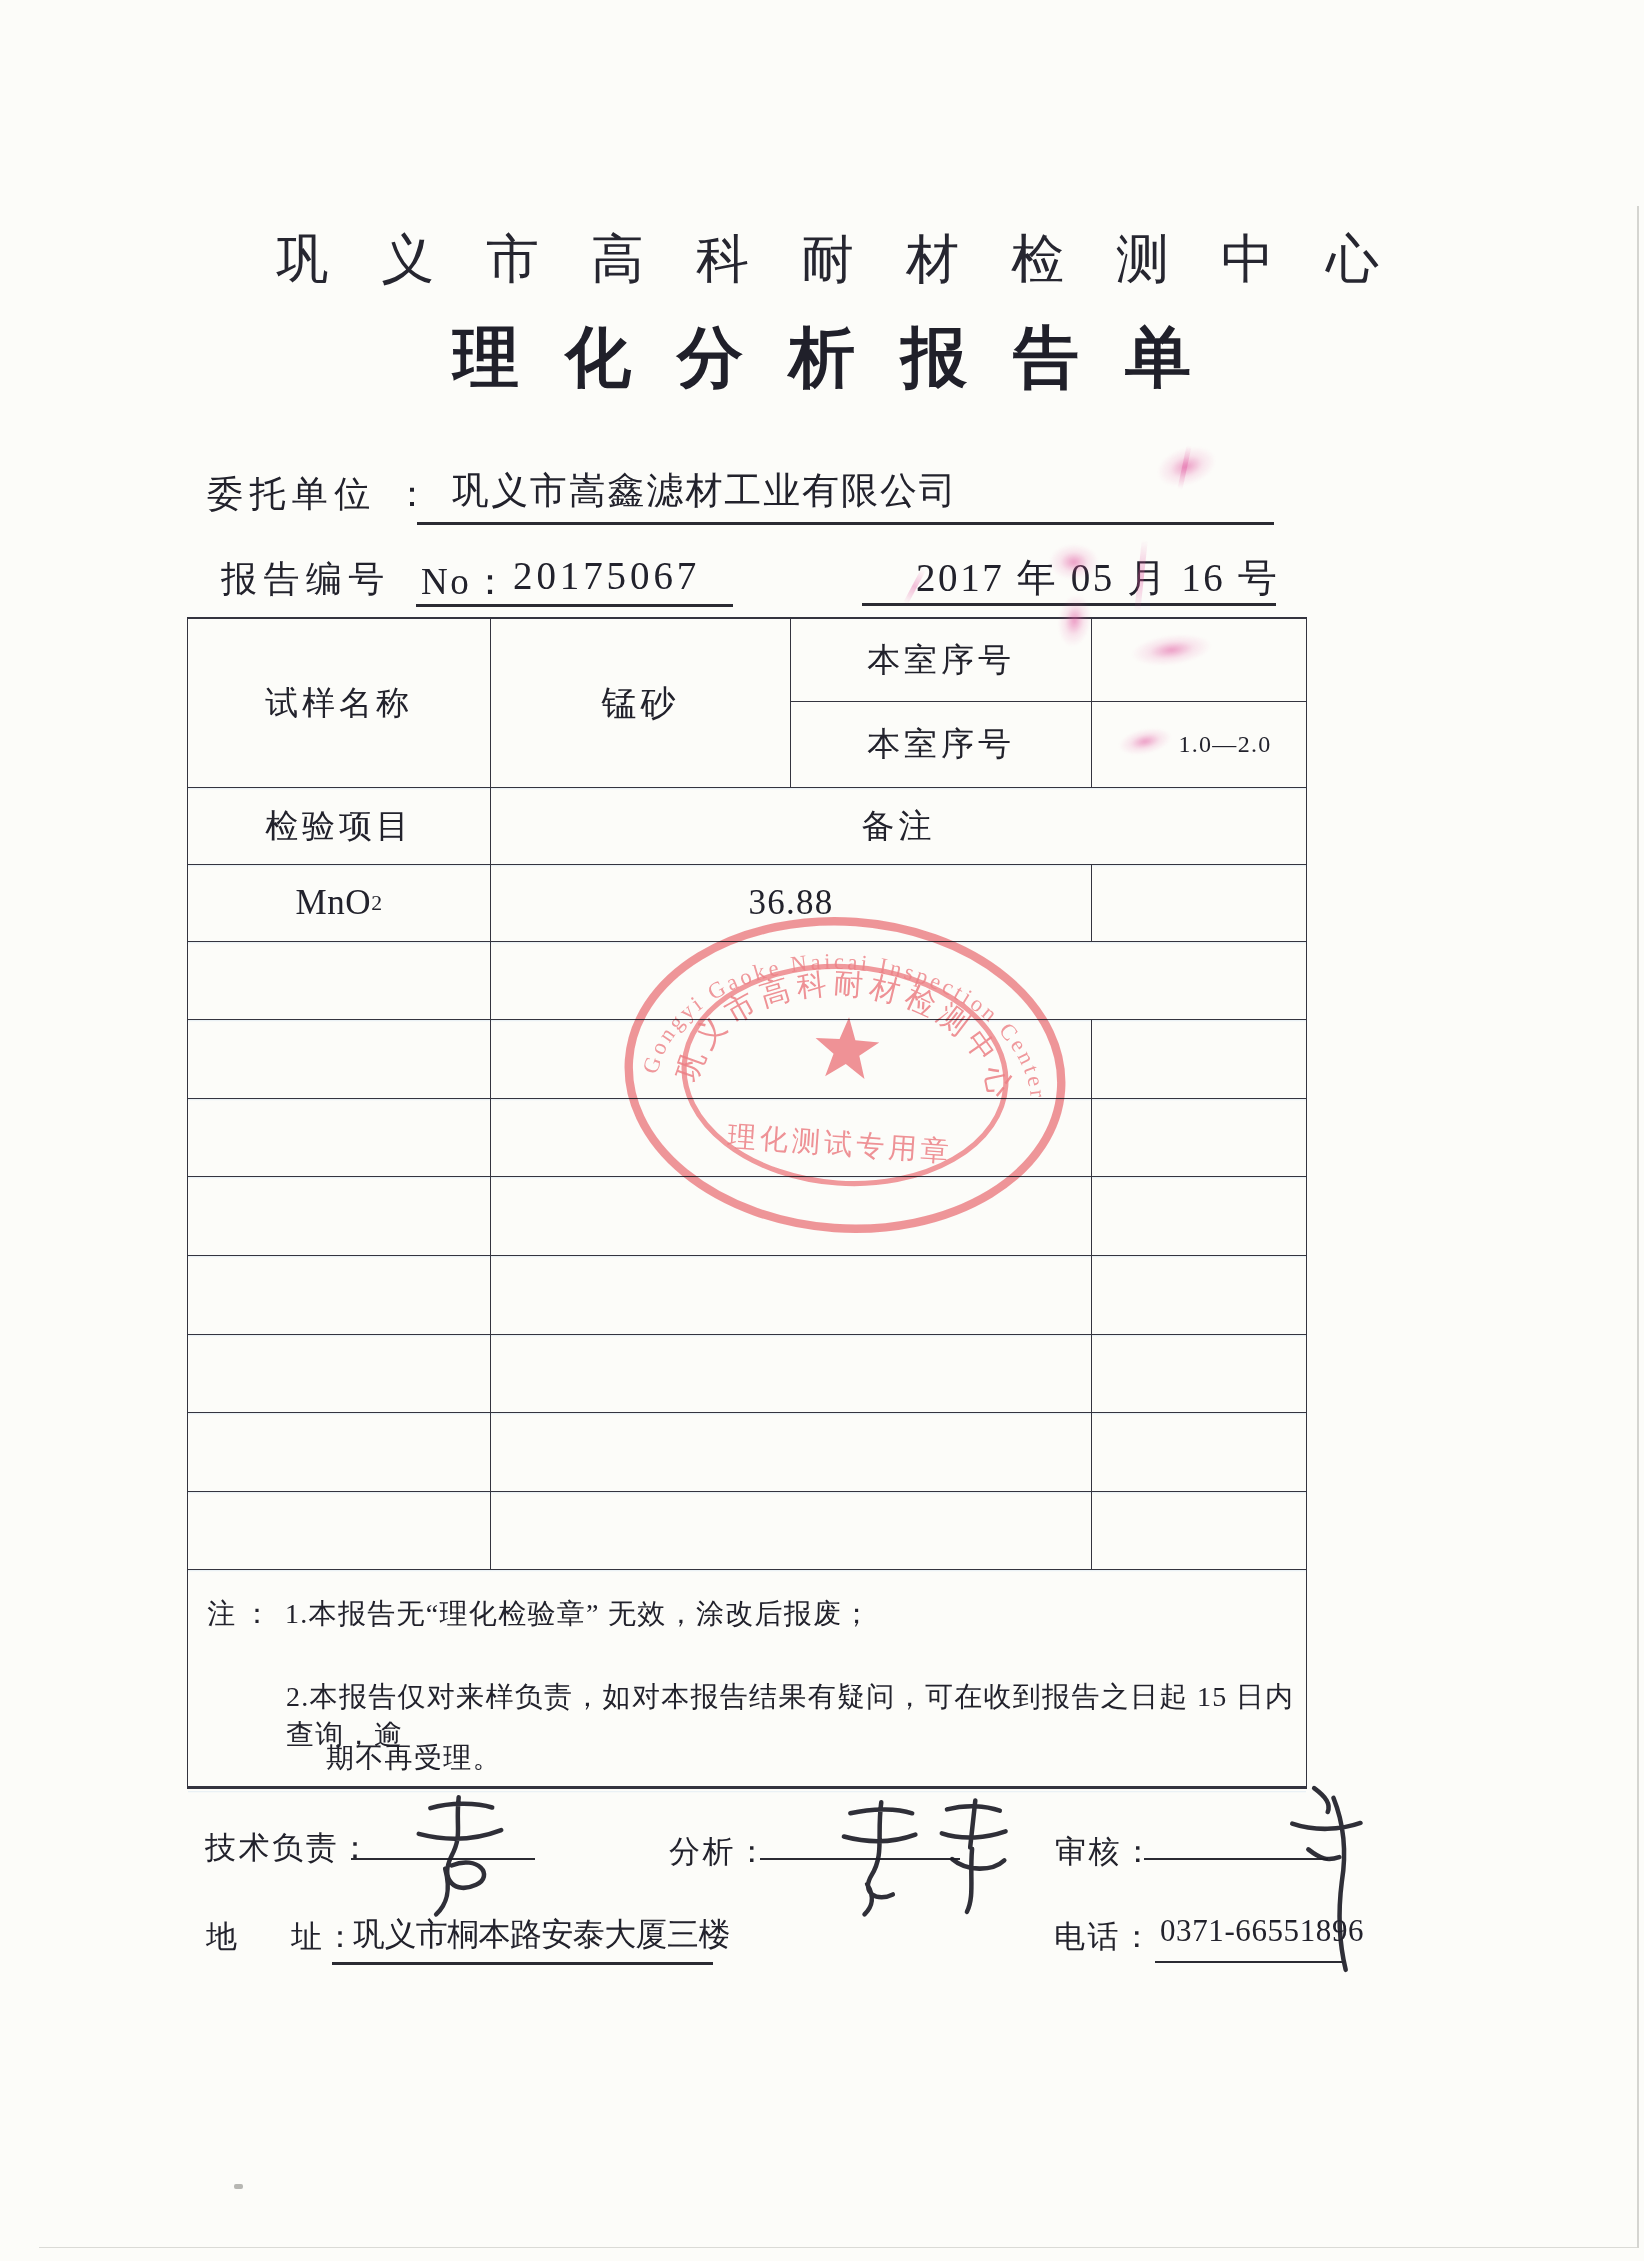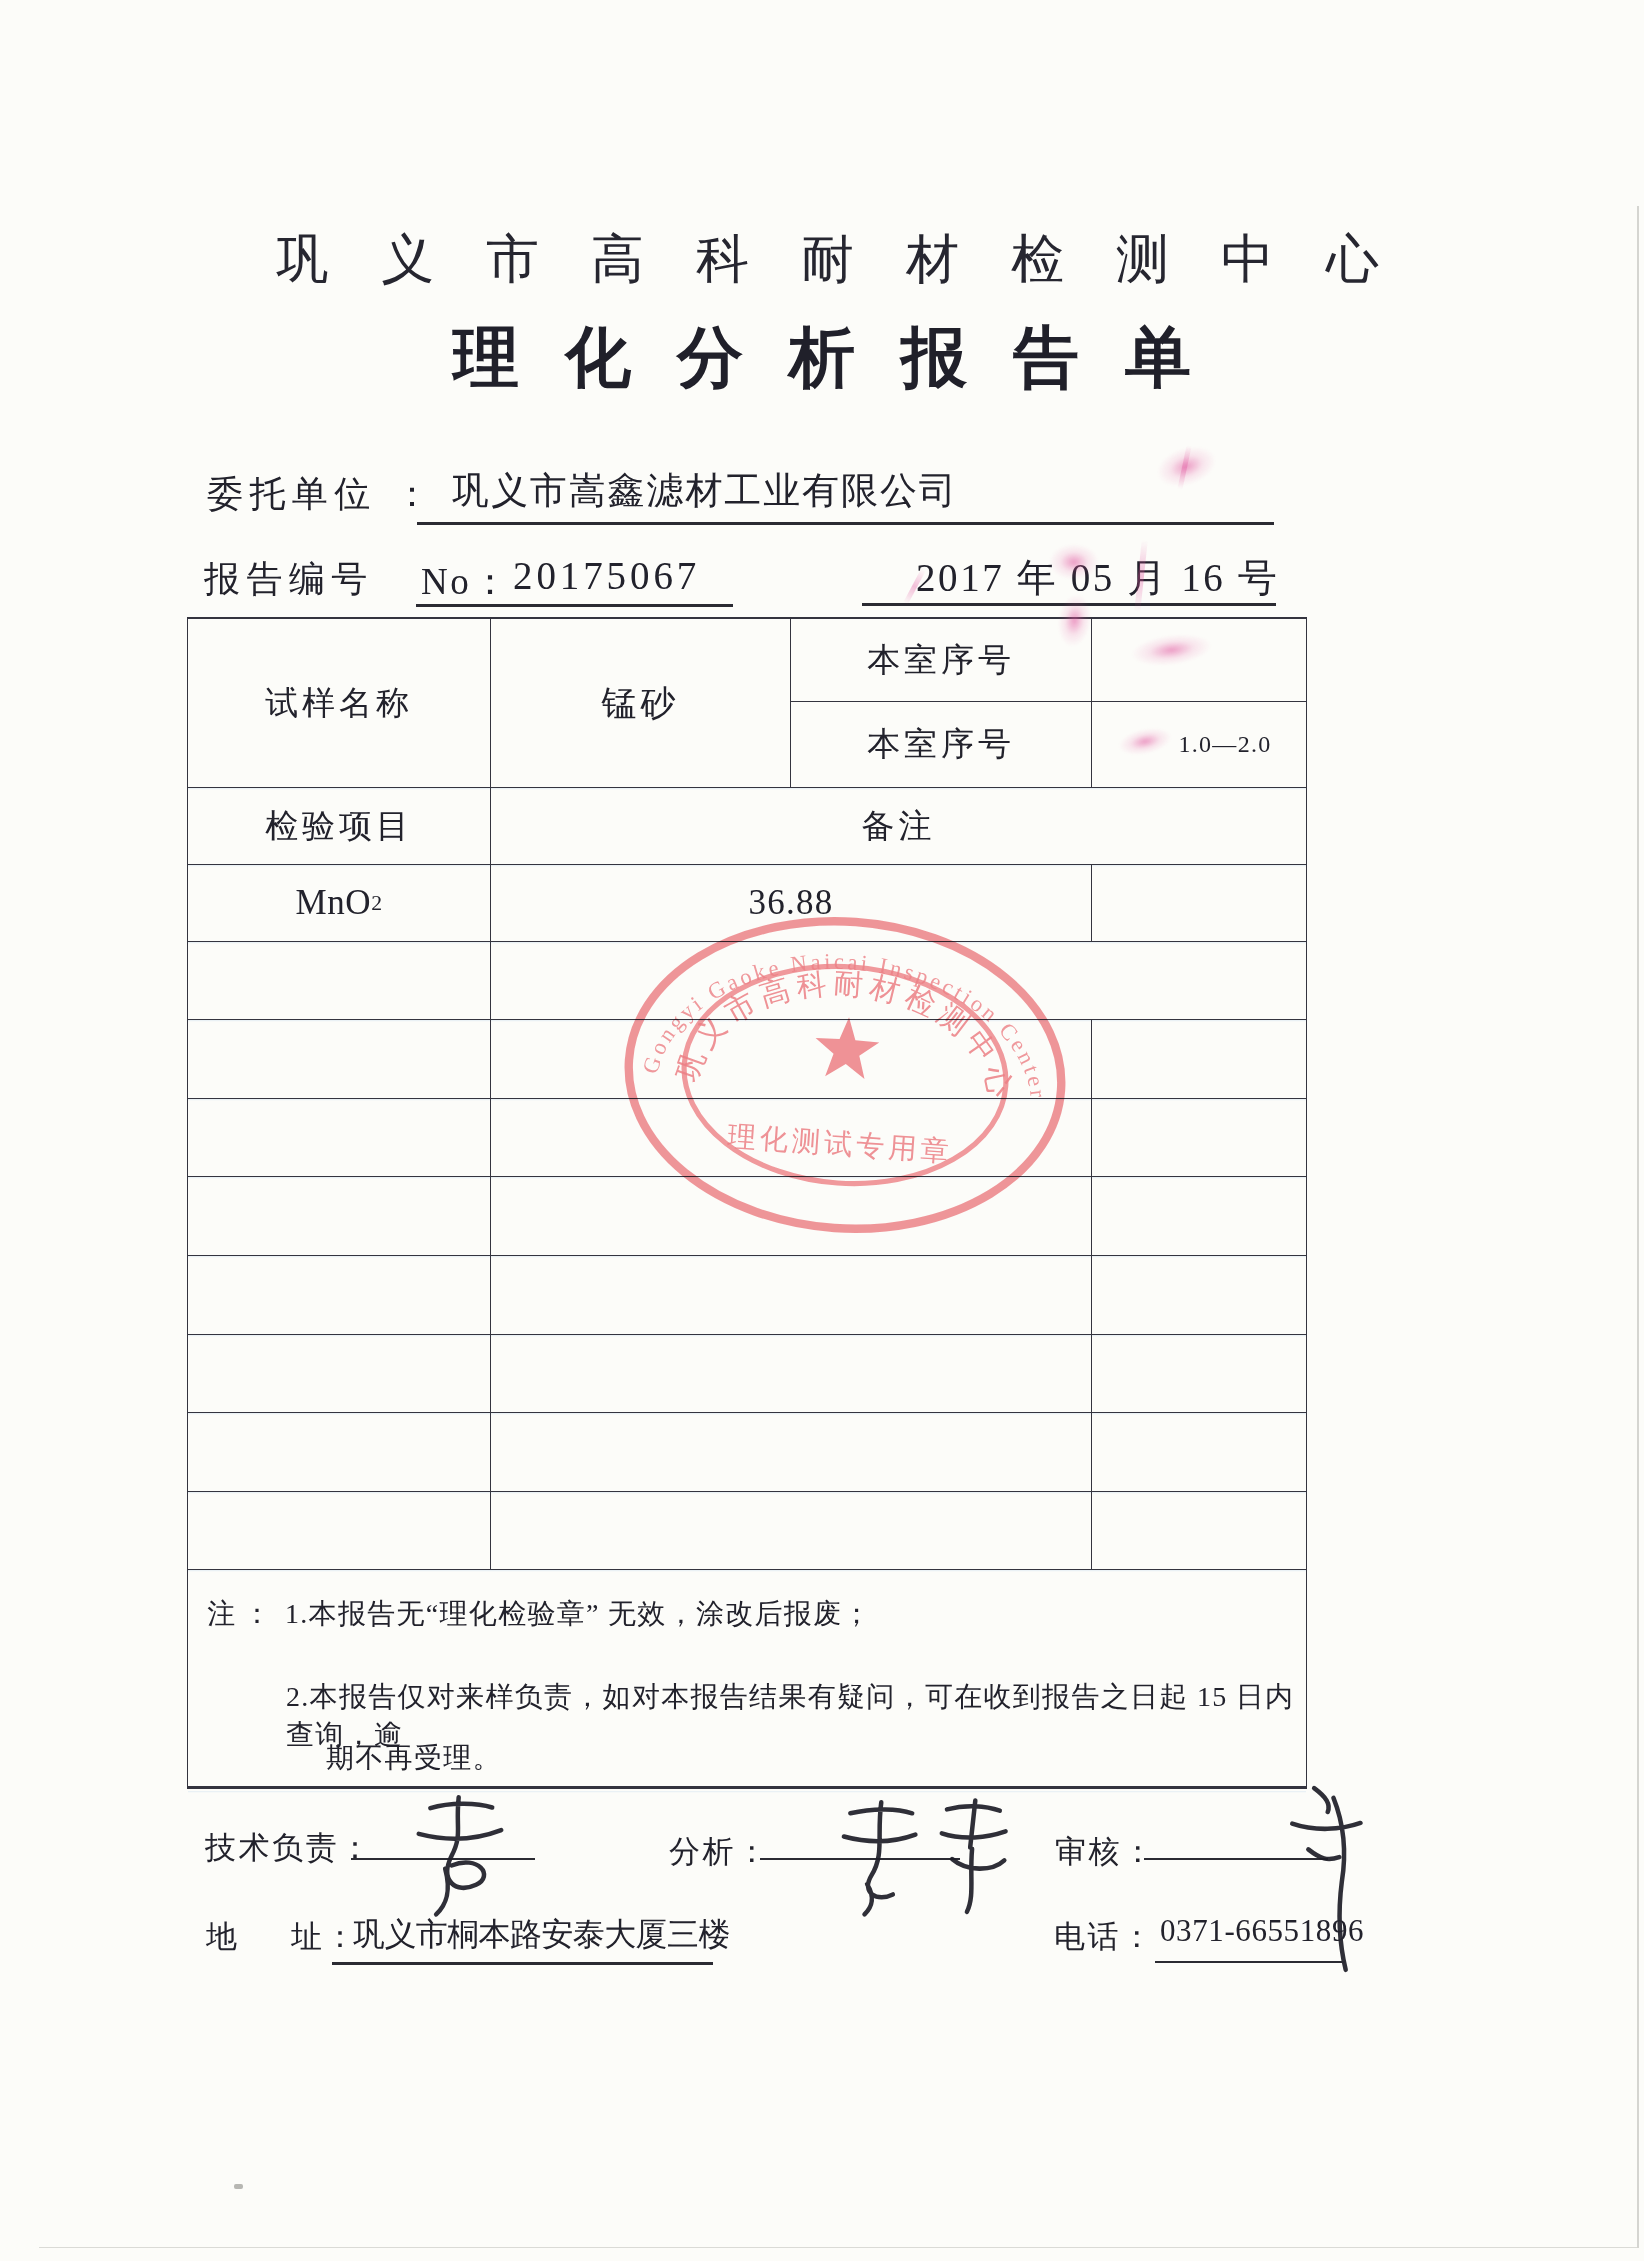--- a/index.html
+++ b/index.html
@@ -65,21 +65,21 @@
 <div class="page">
 
   <div class="abs org-title">巩义市高科耐材检测中心</div>
   <div class="abs doc-title">理化分析报告单</div>
 
   <div class="abs f-label" style="left:207px;top:470px;">委托单位</div>
   <div class="abs f-label" style="left:394px;top:470px;letter-spacing:0;">：</div>
   <div class="abs f-value" style="left:452px;top:466px;">巩义市嵩鑫滤材工业有限公司</div>
   <div class="rule" style="left:417px;top:522px;width:857px;"></div>
 
-  <div class="abs f-label" style="left:204px;top:555px;">报告编号</div>
+  <div class="abs f-label" style="left:221px;top:555px;">报告编号</div>
   <div class="abs f-value" style="left:421px;top:557px;letter-spacing:2.6px;">No：</div>
   <div class="abs" style="left:513px;top:553px;font-size:39px;letter-spacing:3.9px;">20175067</div>
   <div class="rule" style="left:416px;top:604px;width:317px;"></div>
   <div class="abs" style="left:916px;top:551px;font-size:39px;letter-spacing:2.6px;">2017 年 05 月 16 号</div>
   <div class="rule" style="left:862px;top:603px;width:414px;"></div>
 
   <div class="tbl">
 
     <div class="trow" style="height:169px;">
       <div class="tcell c1">试样名称</div>

